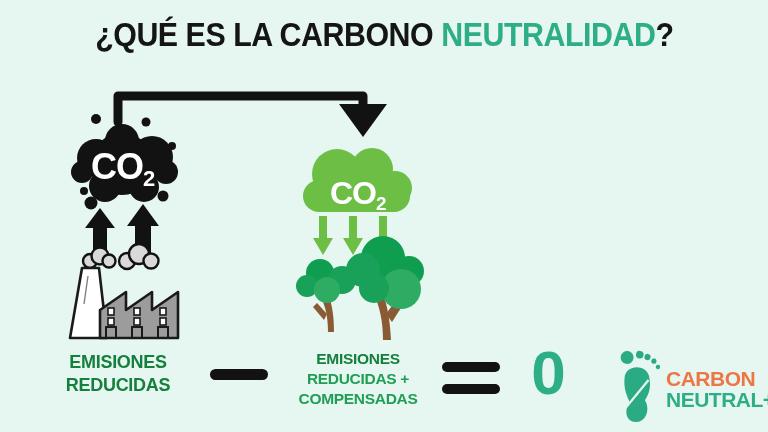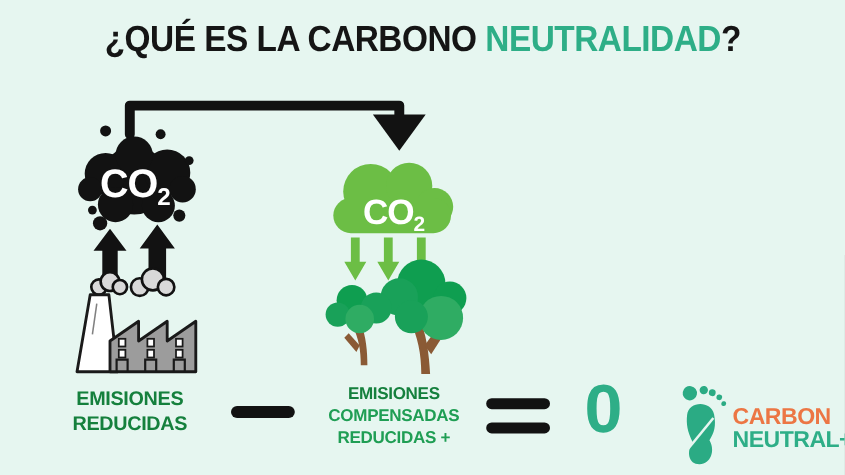--- a/index.html
+++ b/index.html
@@ -147,22 +147,22 @@
 
   <div class="caption caption-left">
     <div class="black">EMISIONES</div>
     <div class="black">REDUCIDAS</div>
   </div>
 
   <div class="minus-bar"></div>
 
   <div class="caption caption-mid">
     <div class="black">EMISIONES</div>
+    <div class="green">REDUCIDAS +</div>
     <div class="green">COMPENSADAS</div>
-    <div class="green">REDUCIDAS +</div>
   </div>
 
   <div class="equals">
     <div class="bar b1"></div>
     <div class="bar b2"></div>
   </div>
 
   <div class="zero">0</div>
 
   <div class="logo">

